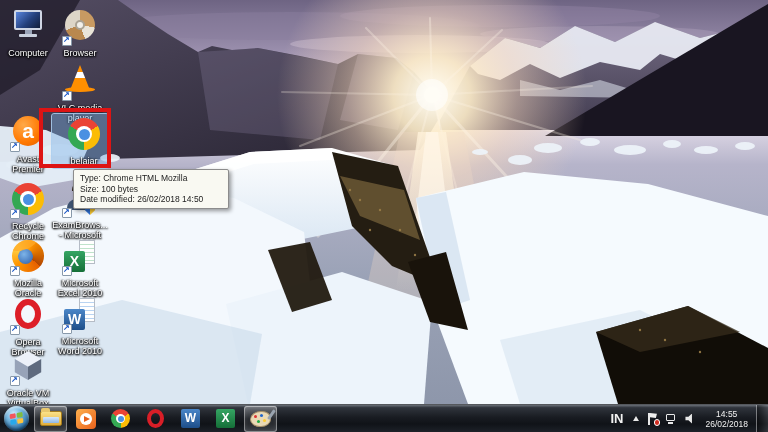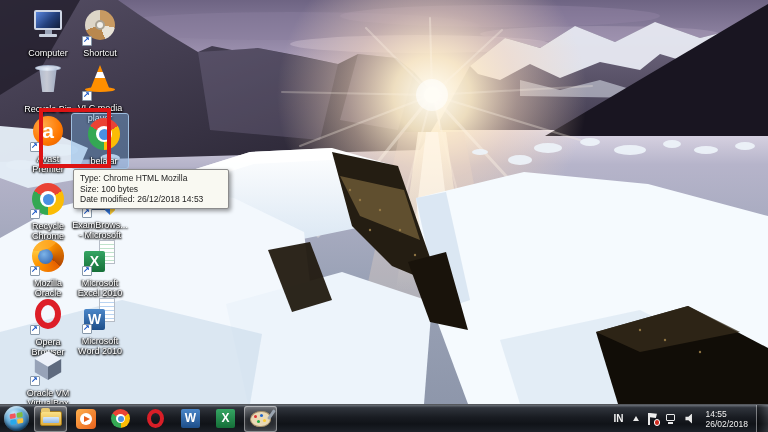--- a/index.html
+++ b/index.html
@@ -1,21 +1,21 @@
 <!DOCTYPE html>
 <html><head>
 <meta charset="utf-8">
 <style>
   html,body{margin:0;padding:0;background:#000;}
   #screen{position:relative;width:768px;height:432px;overflow:hidden;
           font-family:"Liberation Sans",sans-serif;-webkit-font-smoothing:antialiased;}
   #wallpaper{position:absolute;left:0;top:0;z-index:0;}
 
   
-  .tile{position:absolute;width:56px;text-align:center;z-index:10;cursor:default;margin-left:20px;}
+  .tile{position:absolute;width:56px;text-align:center;z-index:10;cursor:default;}
   .c1{left:0px}.c2{left:52px}
   .r1{top:8px}.r2{top:62px}.r3{top:114px}.r4{top:181px}.r5{top:238px}.r6{top:296px}.r7{top:348px}
   .glyph{position:relative;width:36px;height:36px;margin:0 auto;}
   .lbl{margin-top:2px;font-size:9px;line-height:10px;color:#fff;
        text-shadow:0 1px 2px #000,1px 1px 2px #000,-1px 0 2px #000;}
   .tile.selected .inner{background:rgba(125,178,232,.42);outline:1px solid rgba(170,205,240,.9);
        border-radius:2px;padding:2px 0 2px 8px;}
   .sc{position:absolute;left:0px;bottom:0px;width:10px;height:10px;background:#fff;
       border:1px solid #8899aa;box-sizing:border-box;border-radius:1px;}
   .sc::after{content:"\2197";position:absolute;left:0px;top:-2px;font-size:8px;color:#1a56c4;font-weight:bold;}
@@ -133,36 +133,36 @@
   .tb-office.wd{background:linear-gradient(180deg,#4a86c8,#1d4e89);}
   .tb-office.xl{background:linear-gradient(180deg,#35a563,#156f38);}
   .tb-paint{width:21px;height:16px;position:relative;border-radius:55% 45% 50% 50%;
       background:#ead9b5;border:1px solid #a8916a;box-sizing:border-box;}
   .tb-paint::before{content:"";position:absolute;left:3px;top:3px;width:3px;height:3px;border-radius:50%;
       background:#d33;box-shadow:6px -1px 0 #26c,3px 5px 0 #2a4,9px 4px 0 #fc3;}
   .tb-paint::after{content:"";position:absolute;right:-2px;top:-3px;width:2.5px;height:11px;
       background:#9aa4b0;transform:rotate(35deg);border-radius:1px;}
 
   .tray{margin-left:auto;display:flex;align-items:center;height:100%;color:#f2f2f2;}
-  .lang{font-size:10px;font-weight:bold;padding:0 5px;cursor:pointer;}
+  .lang{font-size:13px;font-weight:bold;padding:0 5px;cursor:pointer;}
   .caret{width:0;height:0;border-left:3.5px solid transparent;border-right:3.5px solid transparent;
       border-bottom:5px solid #e8e8e8;margin:0 5px;cursor:pointer;}
   .tflag{position:relative;width:10px;height:12px;margin:0 4px;cursor:pointer;}
   .tflag::before{content:"";position:absolute;left:0;top:0;width:1.5px;height:12px;background:#e8e8e8;}
   .tflag::after{content:"";position:absolute;left:1.5px;top:0.5px;width:7px;height:5px;background:#efefef;
       clip-path:polygon(0 0,100% 15%,85% 100%,0 85%);}
   .tflag .dot{position:absolute;right:-2px;bottom:-1px;width:6.5px;height:6.5px;border-radius:50%;
       background:#d02b20;border:1px solid #fff;box-sizing:border-box;}
   .tnet{position:relative;width:11px;height:10px;margin:0 4px;cursor:pointer;}
   .tnet::before{content:"";position:absolute;left:0;top:0;width:9px;height:7px;border:1.5px solid #e8e8e8;
       border-radius:1px;box-sizing:border-box;}
   .tnet::after{content:"";position:absolute;left:2px;bottom:0;width:5px;height:1.5px;background:#e8e8e8;}
   .tspk{width:10px;height:10px;margin:0 4px;background:#e8e8e8;cursor:pointer;
       clip-path:polygon(0 32%,30% 32%,65% 0,65% 100%,30% 68%,0 68%);}
-  .clock{font-size:8.5px;line-height:10px;text-align:left;padding:0 8px 0 6px;cursor:pointer;}
+  .clock{font-size:8.5px;line-height:10px;text-align:center;padding:0 8px 0 6px;cursor:pointer;}
   .showdesk{width:11px;height:100%;border-left:1px solid rgba(255,255,255,.35);
       background:linear-gradient(90deg,rgba(0,0,0,.4),rgba(255,255,255,.10));cursor:pointer;}
 </style>
 </head>
 <body>
 
 <div id="screen">
 
   <svg id="wallpaper" width="768" height="432" viewBox="0 0 768 432" preserveAspectRatio="none">
     <defs>
@@ -293,30 +293,23 @@
         <div class="mbase"></div>
     </div>
     <div class="lbl">Computer</div>
   </div>
 
   <div class="tile c2 r1">
     <div class="glyph">
       <div class="cd"></div>
       <div class="sc"></div>
     </div>
-    <div class="lbl">Shortcut</div>
-  </div>
-
-  <div class="tile c1 r2">
-    <div class="glyph">
-      <div class="bin"></div>
-        <div class="binrim"></div>
-    </div>
-    <div class="lbl">Recycle Bin</div>
-  </div>
+    <div class="lbl">Browser</div>
+  </div>
+
 
   <div class="tile c2 r2">
     <div class="glyph">
       <div class="cone"></div>
         <div class="conebase"></div>
       <div class="sc"></div>
     </div>
     <div class="lbl">VLC media player</div>
   </div>
 
@@ -407,21 +400,21 @@
     </div>
     <div class="lbl">Oracle VM VirtualBox</div>
   </div>
 
 
   <div id="sel-note"></div>
 
   <div id="tooltip">
     <div>Type: Chrome HTML Mozilla</div>
     <div>Size: 100 bytes</div>
-    <div>Date modified: 26/12/2018 14:53</div>
+    <div>Date modified: 26/02/2018 14:50</div>
   </div>
 
   <div id="taskbar">
     <div class="orb">
       <div class="flag">
         <i class="f1"></i>
           <i class="f2"></i>
           <i class="f3"></i>
           <i class="f4"></i>
       </div>

